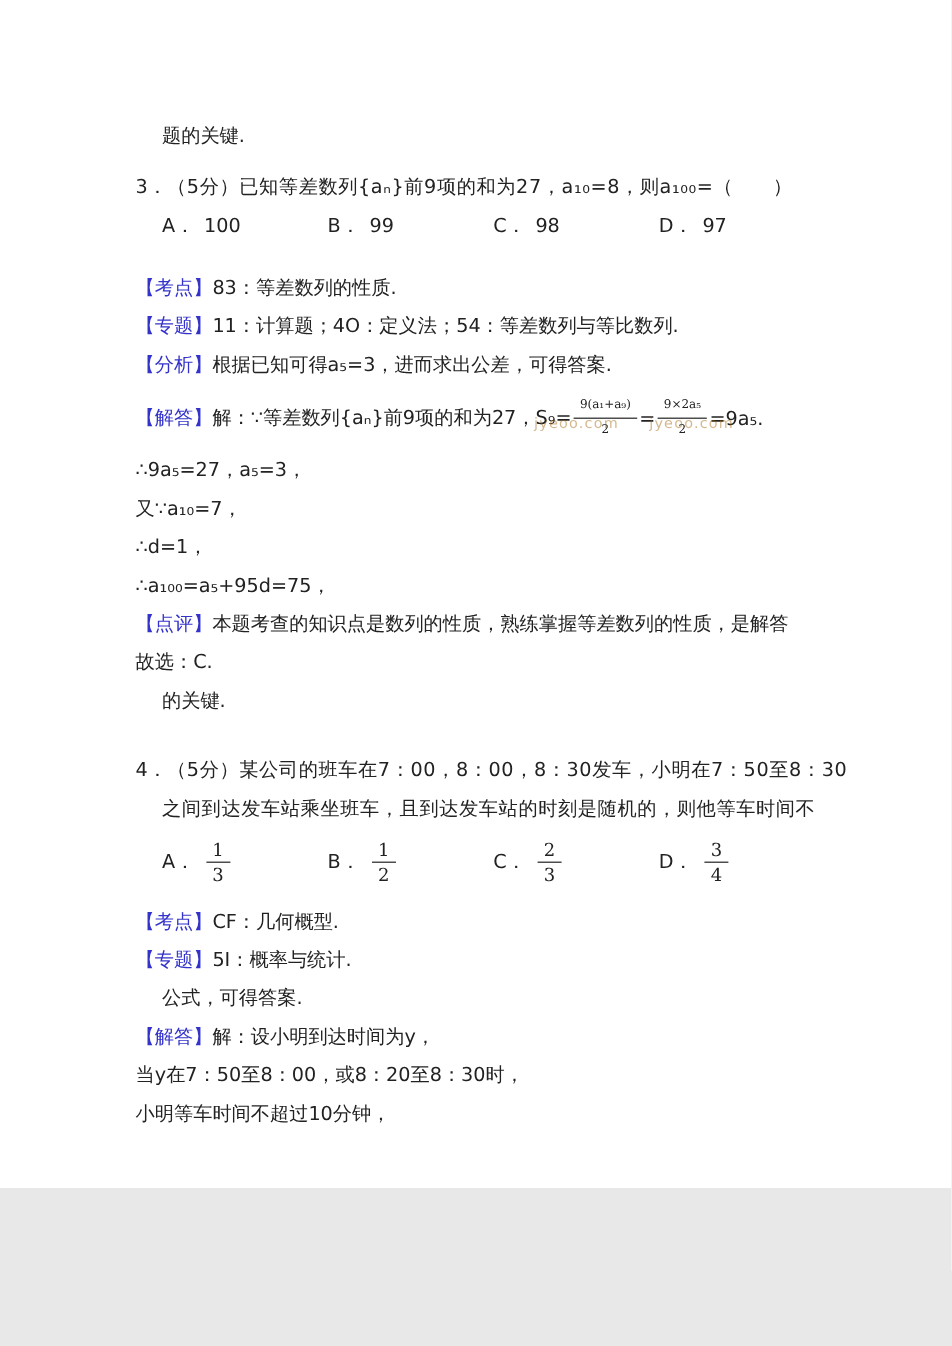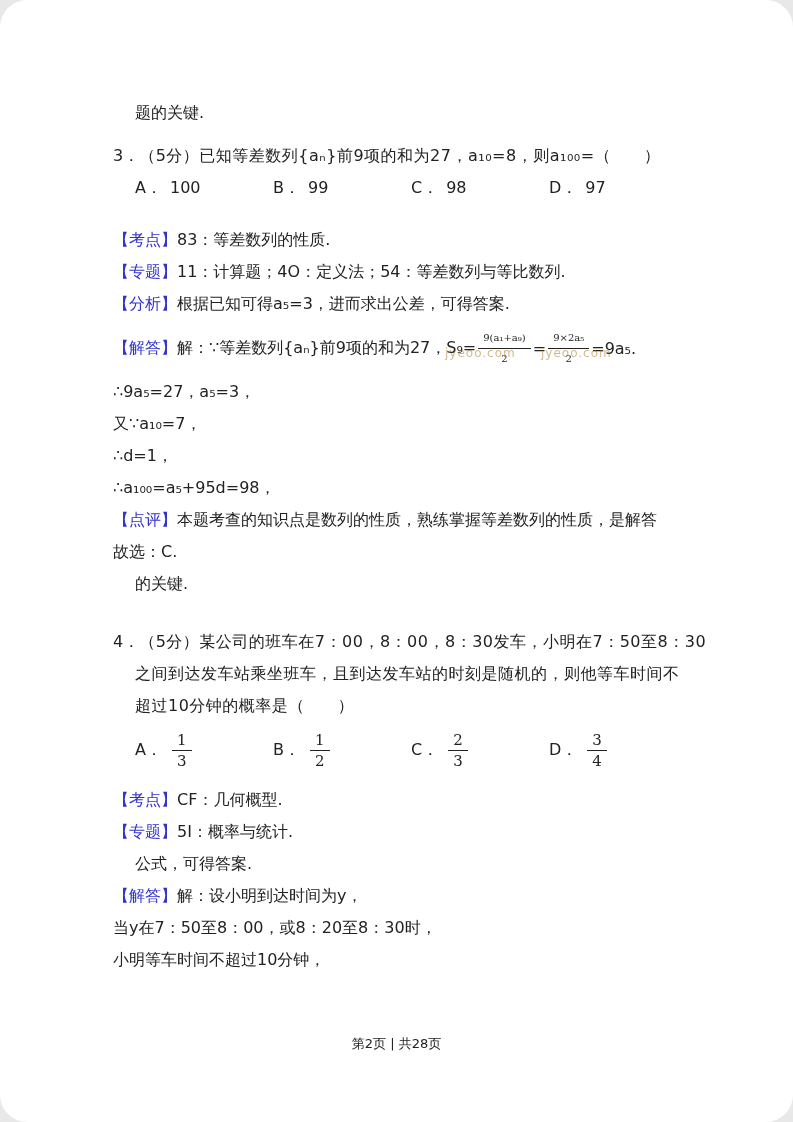--- a/index.html
+++ b/index.html
@@ -1,26 +1,25 @@
 <!DOCTYPE html>
 <html><head>
 <meta charset="utf-8">
 <style>
   * { margin:0; padding:0; box-sizing:border-box; }
   html,body { background:#e8e8e8; }
   .page {
     position:relative;
-    width:793px; height:1122px;
+    width:793px; height:990px;
     margin:0 auto;
     background:#ffffff;
     font-family:"DejaVu Sans","Liberation Sans",sans-serif;
     color:#222222;
     font-size:16px;
     overflow:hidden;
-    border-radius:27px;
   }
   .content { position:absolute; left:113px; top:97px; width:572px; }
   .line { line-height:32px; white-space:nowrap; }
   .indent { padding-left:22px; }
   .qnum { display:inline-block; min-width:22px; }
   .stem { letter-spacing:0.5px; }
   .meta-label { color:#3333cc; }
   .q3stem { margin-top:11px; }
   .meta-first { margin-top:20px; }
   .opt-row { display:flex; padding-left:22px; line-height:32px; }
@@ -106,34 +105,33 @@
           <span class="den">2</span>
         </span>
         <span>=9a₅.</span>
       <span class="wm wm1">jyeoo.com</span>
       <span class="wm wm2">jyeoo.com</span>
     </div>
 
     <div class="line">∴9a₅=27，a₅=3，</div>
     <div class="line">又∵a₁₀=7，</div>
     <div class="line">∴d=1，</div>
-    <div class="line">∴a₁₀₀=a₅+95d=98，</div>
+    <div class="line">∴a₁₀₀=a₅+95d=75，</div>
     <div class="line">
       <span class="meta-label">【点评】</span><span>本题考查的知识点是数列的性质，熟练掌握等差数列的性质，是解答</span>
     </div>
 
     <div class="line">故选：C.</div>
     <div class="line indent">的关键.</div>
 
     <div class="q4block">
       <div class="line">
         <span class="qnum">4．</span><span class="stem">（5分）某公司的班车在7：00，8：00，8：30发车，小明在7：50至8：30</span>
       </div>
       <div class="line indent stem">之间到达发车站乘坐班车，且到达发车站的时刻是随机的，则他等车时间不</div>
-      <div class="line indent stem">超过10分钟的概率是（　　）</div>
 
       <div class="opt-row opt-row-frac">
         <span class="opt">
             <span class="opt-letter">A．</span>
             <span class="frac">
               <span class="num">1</span>
               <span class="den">3</span>
             </span>
           </span>
         <span class="opt">

